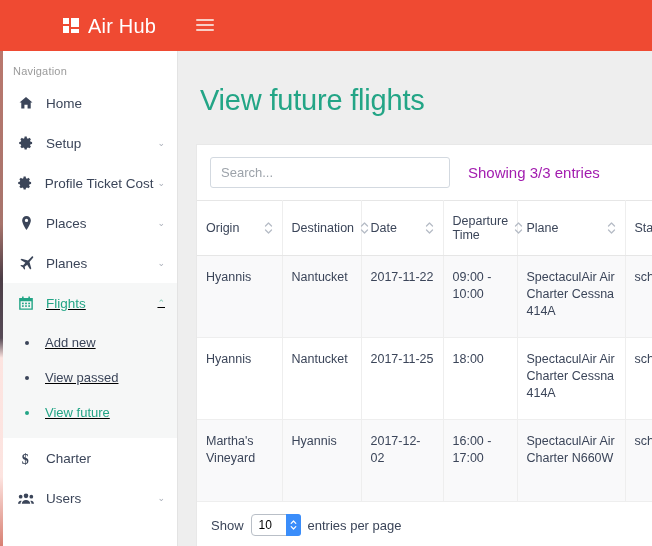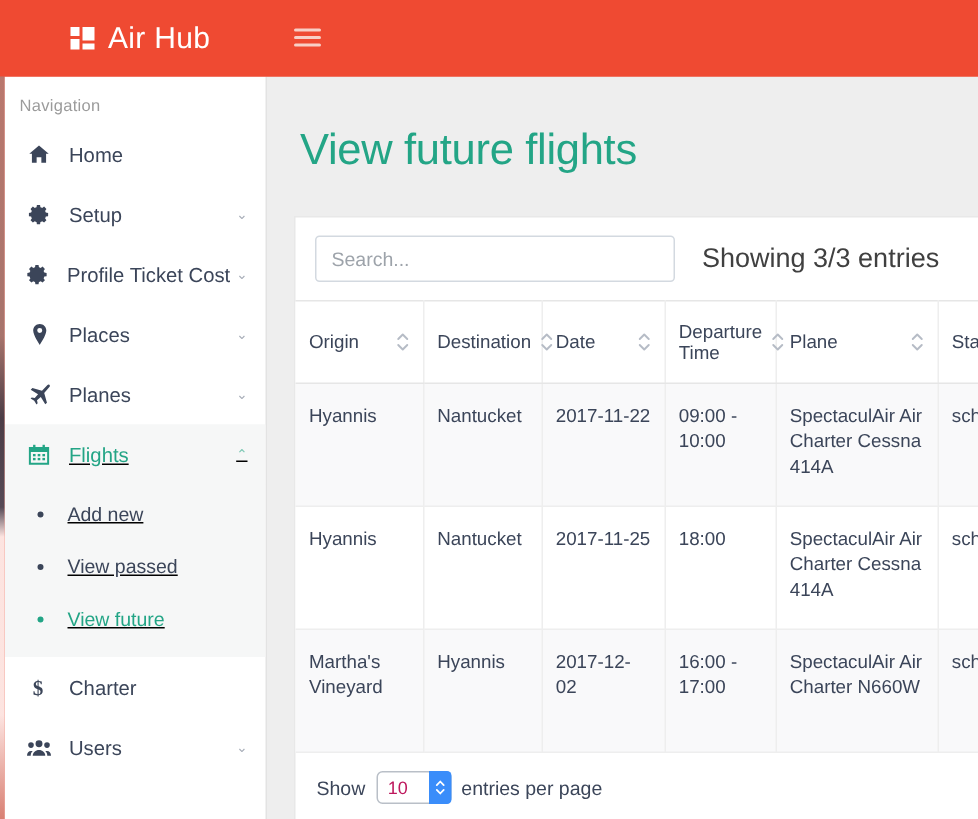--- a/index.html
+++ b/index.html
@@ -40,21 +40,21 @@
   
   .topbar {
     position: absolute;
     left: 0; top: 0;
     width: 652px; height: 51px;
     background: #ef4a32;
     z-index: 20;
   }
   .topbar-brandzone {
     position: absolute;
-    left: 0; top: 0;
+    left: 16px; top: 0;
     width: 178px; height: 51px;
     background: #ef4a32;
     display: flex; 
   }
   .brand {
     display: flex; align-items: center;
     margin-left: 47px;
     text-decoration: none;
     color: #ffffff;
   }
@@ -226,22 +226,22 @@
     padding: 0 10px;
     font-size: 13px;
     color: #555;
     font-family: "Liberation Sans", sans-serif;
     outline: none;
     background: #fff;
   }
   .search-input::placeholder { color: #9da3aa; }
   .showing-entries {
     margin-left: 18px;
-    font-size: 18px;
-    color: #404040;
+    font-size: 15px;
+    color: #a21caf;
     white-space: nowrap;
   }
 
   
   table.data-table {
     border-collapse: collapse;
     table-layout: fixed;
     width: 560px;
     font-size: 12.5px;
   }
@@ -310,21 +310,21 @@
     color: #3b4559;
   }
   .entries-select {
     margin: 0 7px;
     height: 22px;
     font-size: 12px;
     font-family: "Liberation Sans", sans-serif;
     border: 1px solid #b9bfc7;
     border-radius: 4px;
     background: #ffffff;
-    color: #be185d;
+    color: #000000;
     padding: 0 20px 0 7px;
     appearance: none;
     -webkit-appearance: none;
     position: relative;
     cursor: pointer;
   }
   .select-wrap {
     position: relative;
     display: inline-flex;
     align-items: center;

